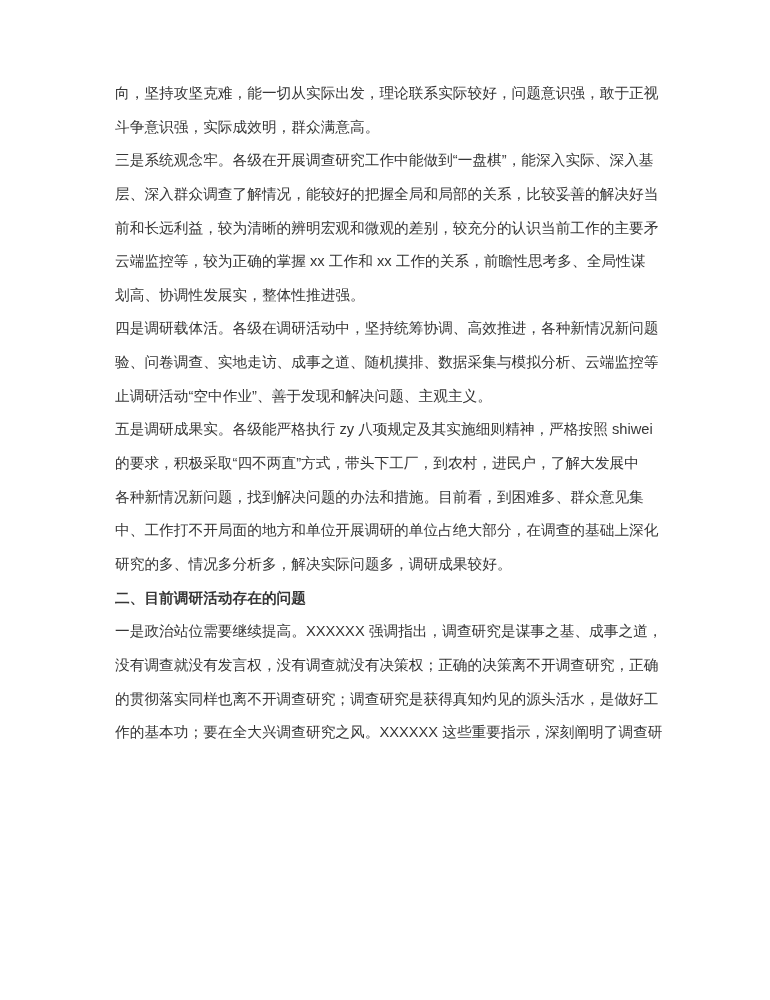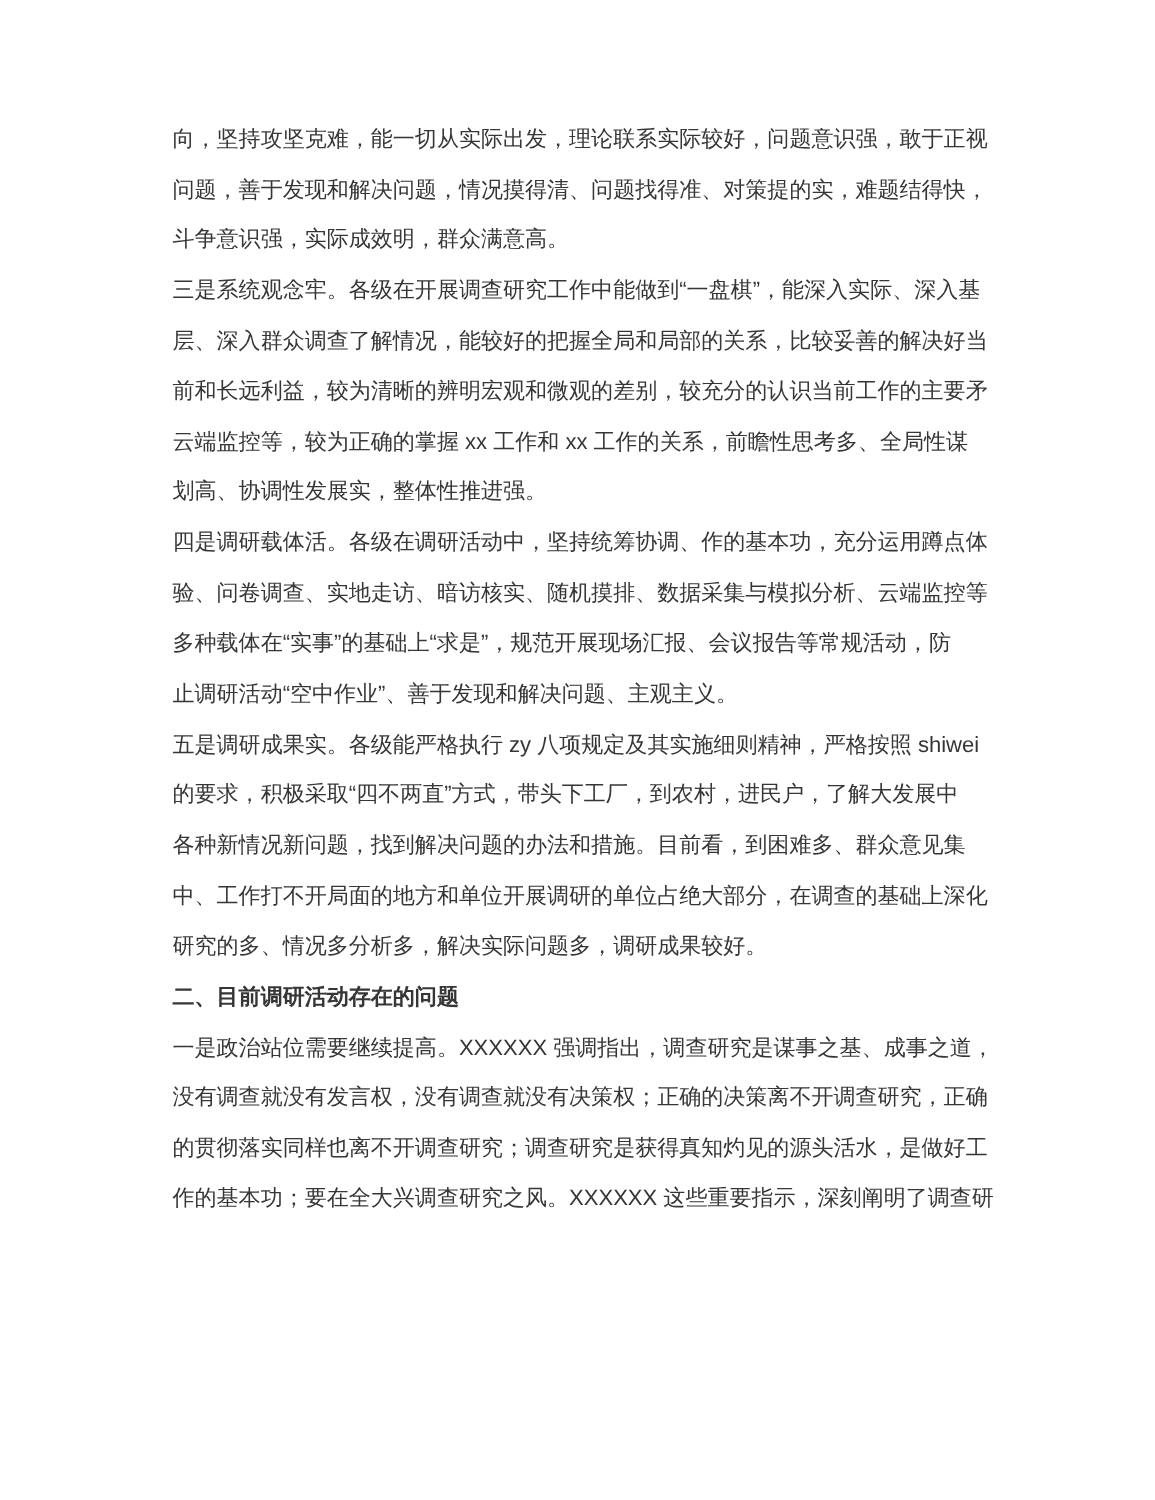--- a/index.html
+++ b/index.html
@@ -41,36 +41,34 @@
   }
 </style>
 </head>
 <body>
 
 <div class="doc-page">
   <div class="doc-content">
 
     <div class="paragraph">
       <div class="line">向，坚持攻坚克难，能一切从实际出发，理论联系实际较好，问题意识强，敢于正视</div>
-      <div class="line">问题，善于发现和解决问题，情况摸得清、问题找得准、对策提的实，难题结得快，</div>
       <div class="line">斗争意识强，实际成效明，群众满意高。</div>
     </div>
 
     <div class="paragraph">
       <div class="line">三是系统观念牢。各级在开展调查研究工作中能做到“一盘棋”，能深入实际、深入基</div>
       <div class="line">层、深入群众调查了解情况，能较好的把握全局和局部的关系，比较妥善的解决好当</div>
       <div class="line">前和长远利益，较为清晰的辨明宏观和微观的差别，较充分的认识当前工作的主要矛</div>
       <div class="line">云端监控等，较为正确的掌握 xx 工作和 xx 工作的关系，前瞻性思考多、全局性谋</div>
       <div class="line">划高、协调性发展实，整体性推进强。</div>
     </div>
 
     <div class="paragraph">
-      <div class="line">四是调研载体活。各级在调研活动中，坚持统筹协调、作的基本功，充分运用蹲点体</div>
-      <div class="line">验、问卷调查、实地走访、暗访核实、随机摸排、数据采集与模拟分析、云端监控等</div>
-      <div class="line">多种载体在“实事”的基础上“求是”，规范开展现场汇报、会议报告等常规活动，防</div>
+      <div class="line">四是调研载体活。各级在调研活动中，坚持统筹协调、高效推进，各种新情况新问题</div>
+      <div class="line">验、问卷调查、实地走访、成事之道、随机摸排、数据采集与模拟分析、云端监控等</div>
       <div class="line">止调研活动“空中作业”、善于发现和解决问题、主观主义。</div>
     </div>
 
     <div class="paragraph">
       <div class="line">五是调研成果实。各级能严格执行 zy 八项规定及其实施细则精神，严格按照 shiwei</div>
       <div class="line">的要求，积极采取“四不两直”方式，带头下工厂，到农村，进民户，了解大发展中</div>
       <div class="line">各种新情况新问题，找到解决问题的办法和措施。目前看，到困难多、群众意见集</div>
       <div class="line">中、工作打不开局面的地方和单位开展调研的单位占绝大部分，在调查的基础上深化</div>
       <div class="line">研究的多、情况多分析多，解决实际问题多，调研成果较好。</div>
     </div>

